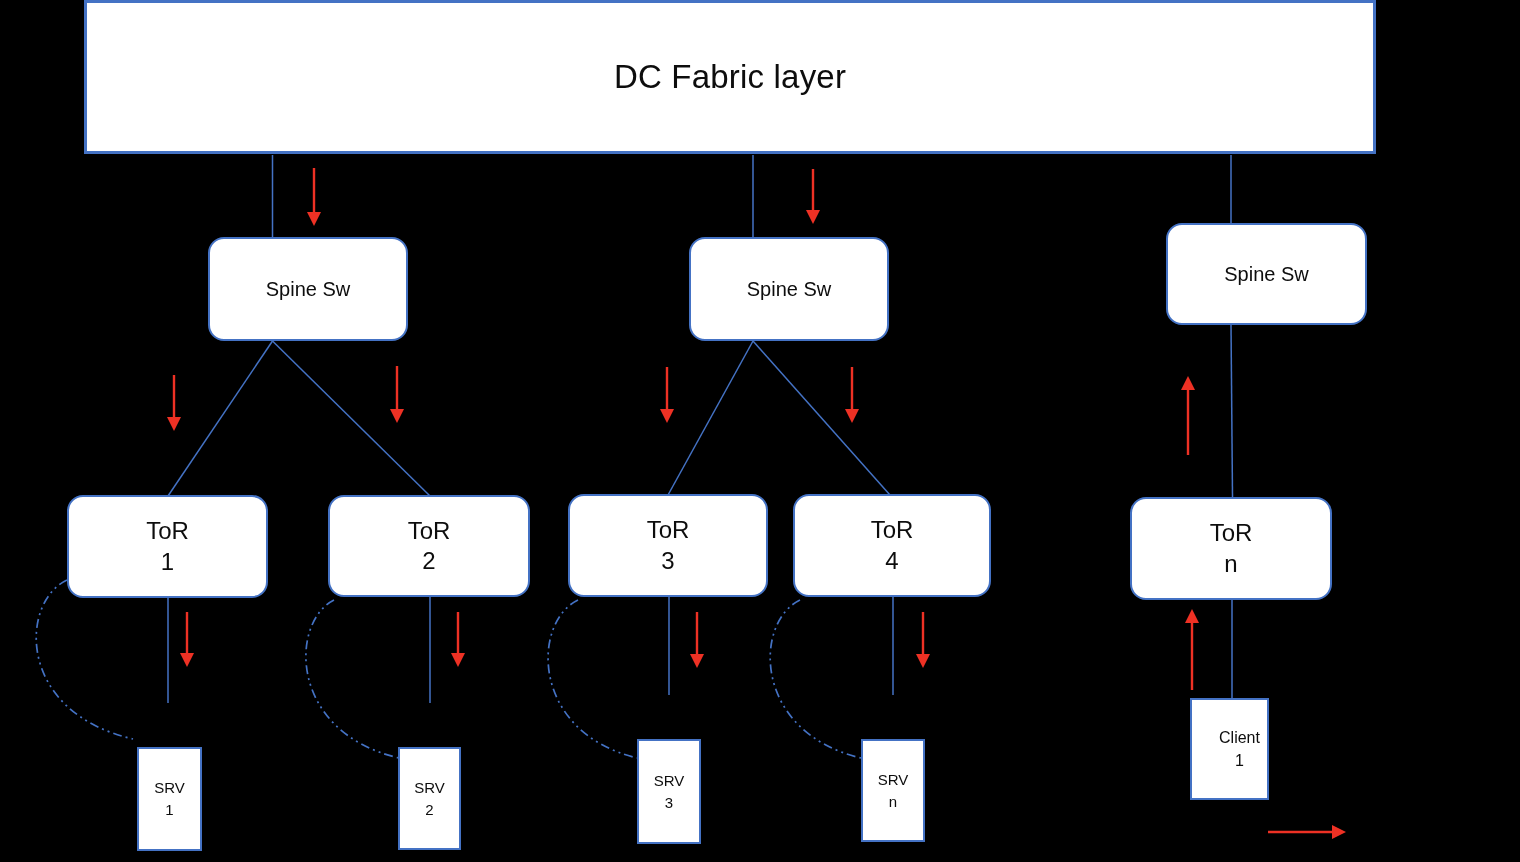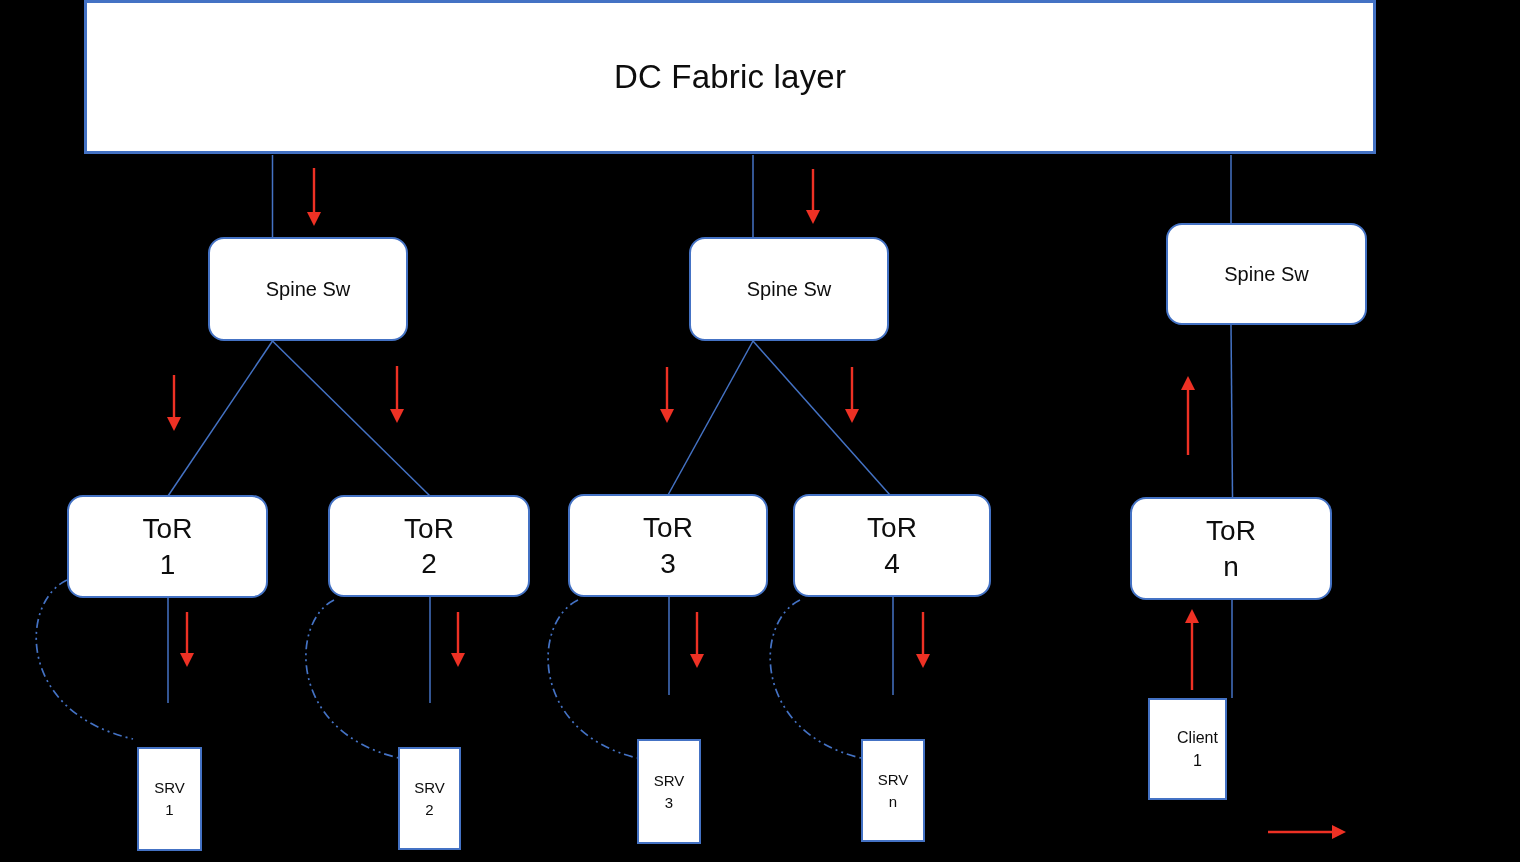--- a/index.html
+++ b/index.html
@@ -24,21 +24,21 @@
     color:#0d0d0d;
     text-align:center;
   }
   .rounded{border-radius:16px;}
   .fabric{
     border-width:3px;
     font-size:33px;
     letter-spacing:.2px;
   }
   .spine{font-size:20px;margin-left:36px;}
-  .tor{font-size:28px;line-height:1.26;}
+  .tor{font-size:24px;line-height:1.26;}
   .srv{font-size:15px;line-height:1.45;margin-top:44px;}
   .client{font-size:16px;line-height:1.45;}
   .ln{display:block;}
 </style>
 </head>
 <body>
 
 <div id="canvas">
 
   <svg id="wires" width="1520" height="862" viewBox="0 0 1520 862">
@@ -176,18 +176,18 @@
   <div class="node srv" style="left:637px;top:695px;width:64px;height:105px;">
     <span class="ln">SRV</span>
     <span class="ln">3</span>
   </div>
 
   <div class="node srv" style="left:861px;top:695px;width:64px;height:103px;">
     <span class="ln">SRV</span>
     <span class="ln">n</span>
   </div>
 
-  <div class="node client" style="left:1148px;top:698px;width:79px;height:102px;padding-left:20px;">
+  <div class="node client" style="left:1190px;top:698px;width:79px;height:102px;padding-left:20px;">
     <span class="ln">Client</span>
     <span class="ln">1</span>
   </div>
 
 </div>
 
 </body></html>

